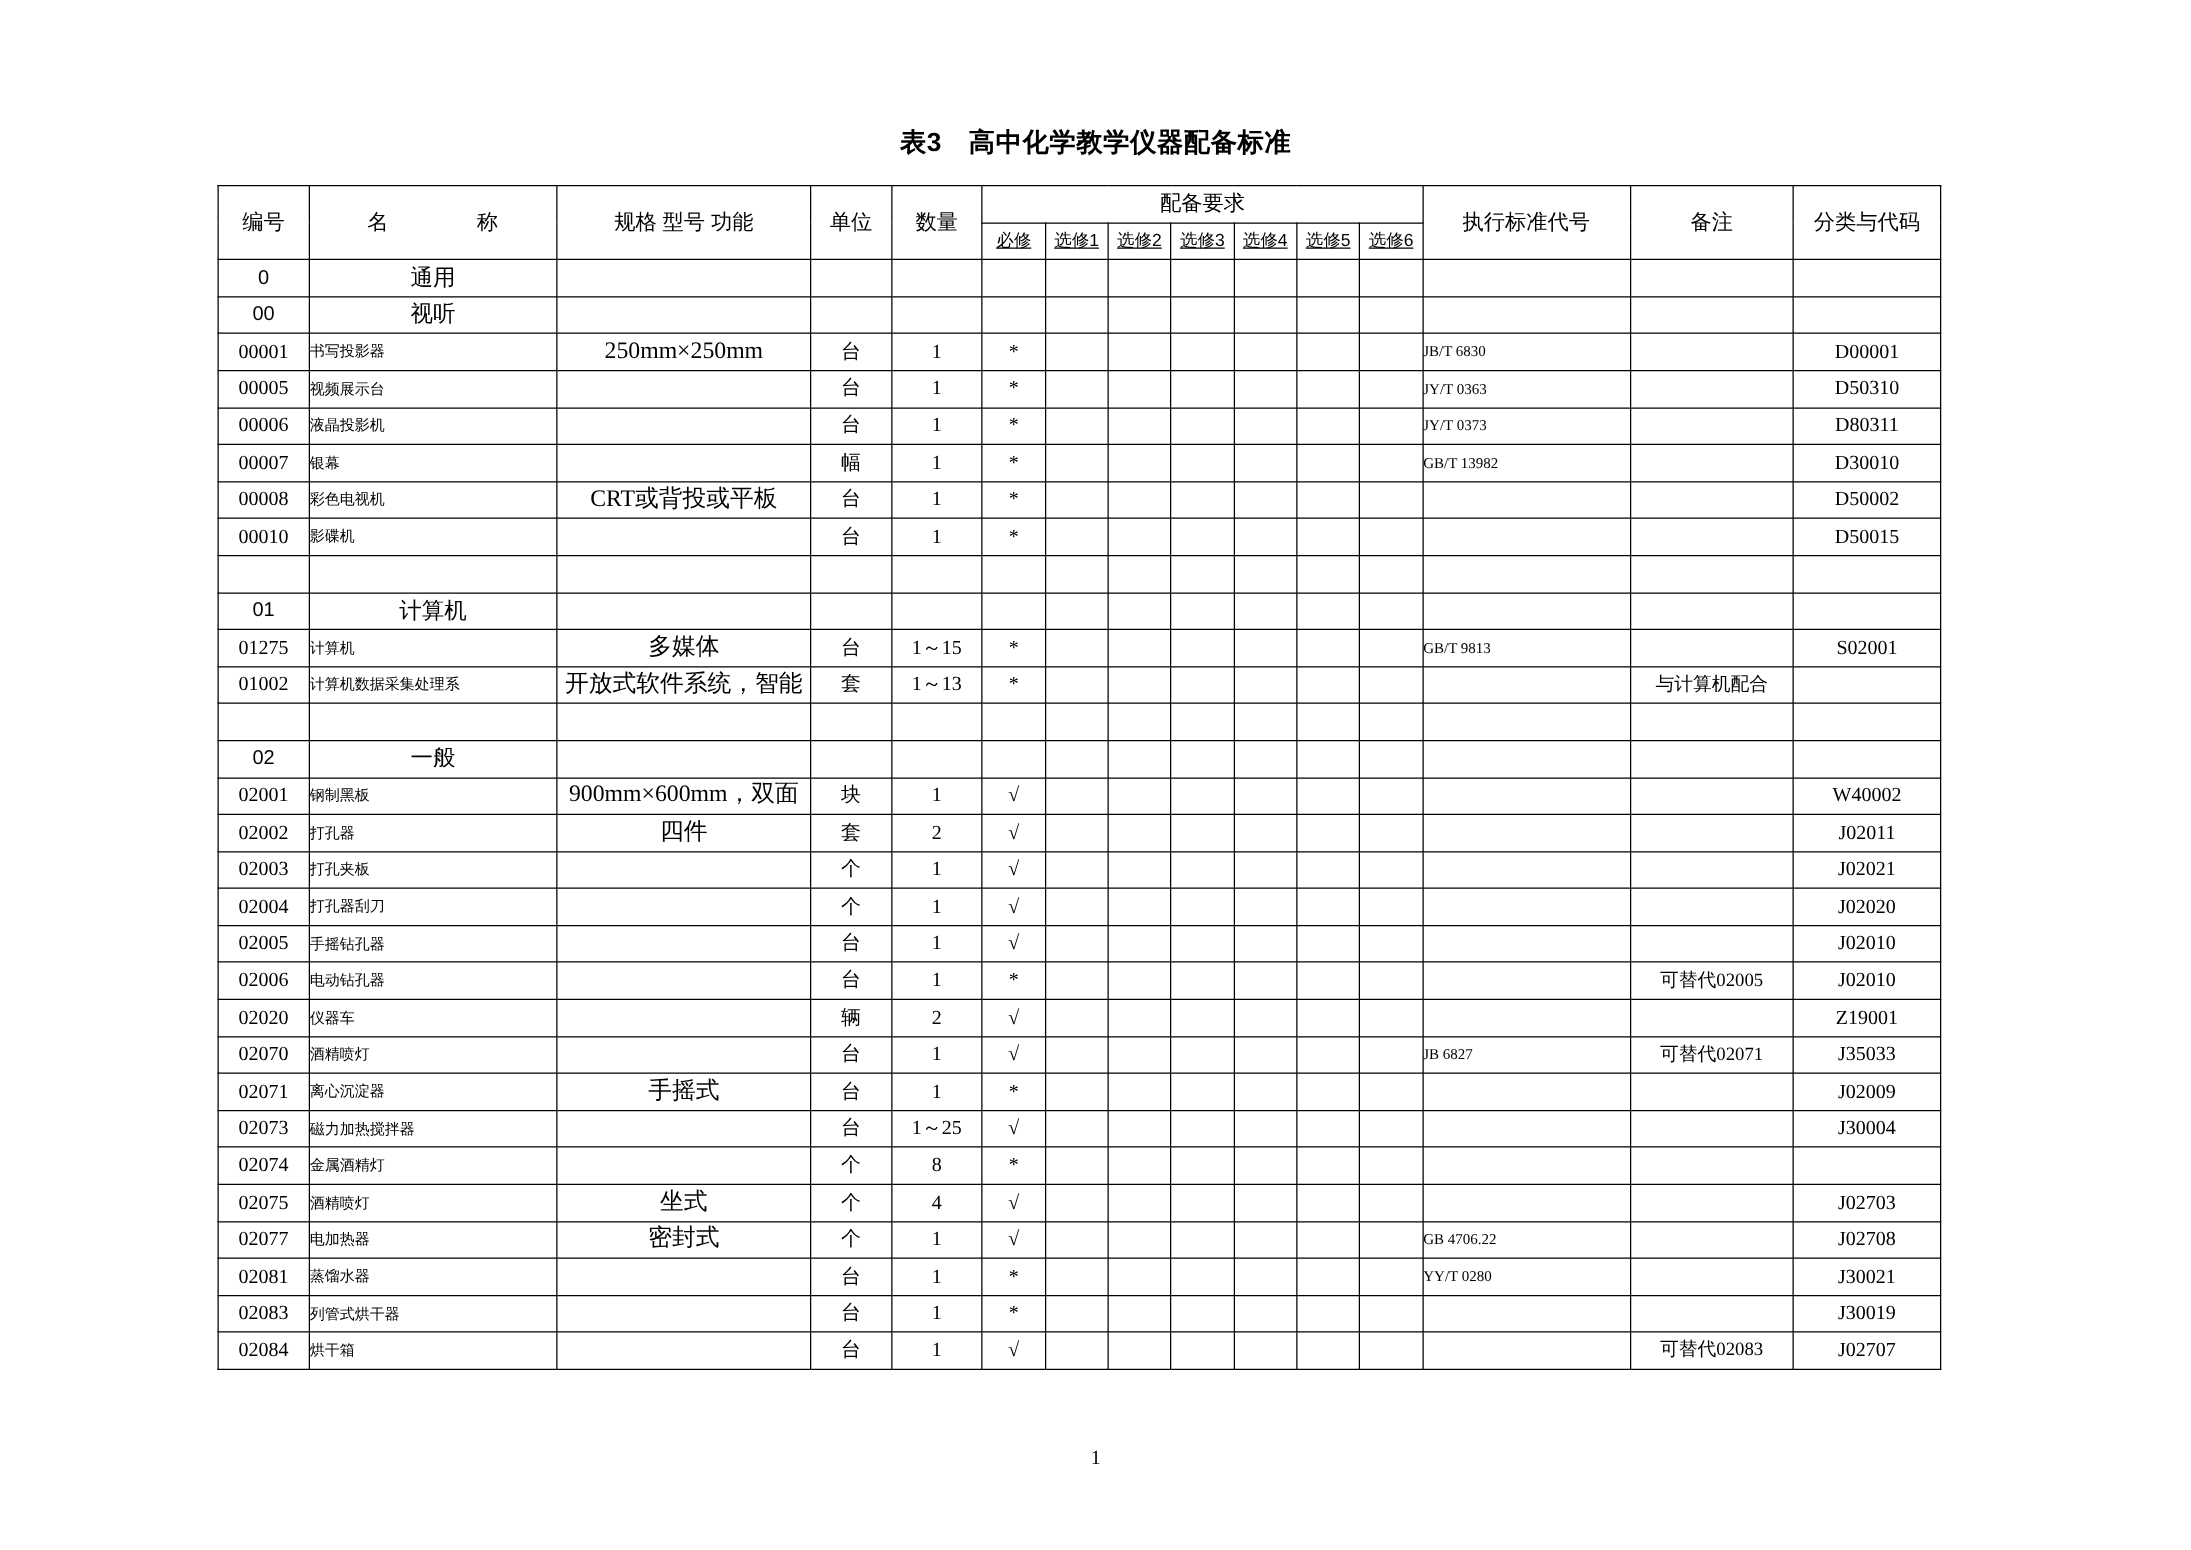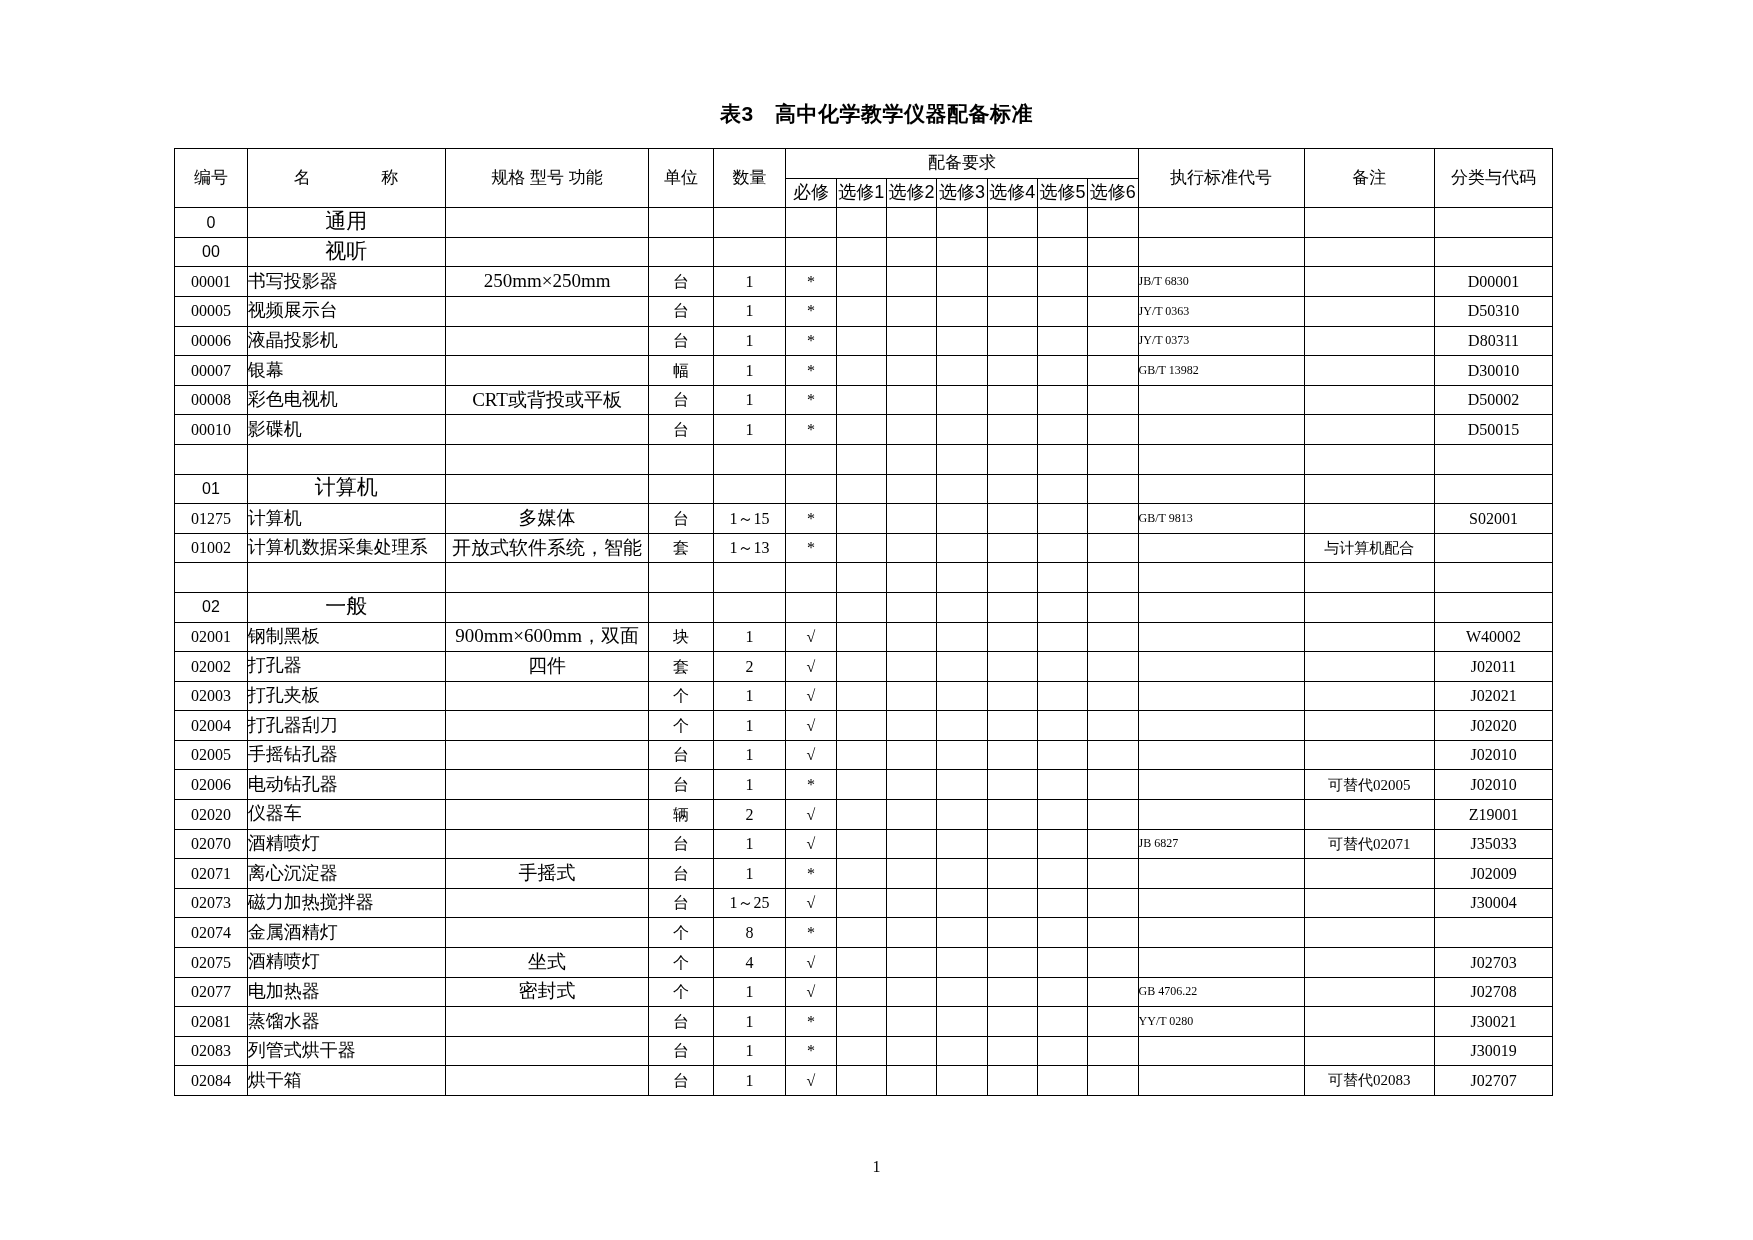--- a/index.html
+++ b/index.html
@@ -57,46 +57,46 @@
     box-sizing: border-box;
   }
   
   .hcell {
     text-align: center;
     font-size: 17px;
     font-family: "Liberation Sans", "DejaVu Sans", sans-serif;
   }
   .hcell-tall { height: 78px; }
   .hcell-grp  { height: 39px; text-align: center; }
-  .hcell-sub  { height: 39px; font-size: 18px; }
+  .hcell-sub  { height: 39px; font-size: 14px; text-decoration: underline; }
   .name-header { letter-spacing: 0.5px; white-space: pre; }
 
   
   .c-num   { text-align: center; font-size: 16px; padding: 0 2px; }
-  .c-name  { text-align: left;  font-size: 18px; padding-left: 6px; }
+  .c-name  { text-align: left;  font-size: 12px; padding-left: 6px; }
   .c-spec  { text-align: center;  font-size: 19px; padding-left: 6px; }
   .c-unit  { text-align: center; font-size: 16px; }
   .c-qty   { text-align: center; font-size: 16px; }
   .c-mark  { text-align: center; font-size: 16px; }
   .c-std   { text-align: left;  font-size: 12px; padding-left: 10px; }
   .c-rem   { text-align: center;  font-size: 15px; padding-left: 6px; }
   .c-code  { text-align: center; font-size: 16px; }
 
   
   .grp-num {
     text-align: center;
     font-family: "Liberation Sans", "DejaVu Sans", sans-serif;
     font-weight: bold;
     font-size: 16px;
   }
   .grp-name {
     text-align: center;
-    font-family: Liberation Mono, monospace;
+    font-family: Liberation Sans, sans-serif;
     font-weight: bold;
-    font-size: 21px;
+    font-size: 18px;
     padding-right: 38px;
   }
   .page-num {
     position: absolute;
     top: 1158px;
     left: 0;
     width: 1753px;
     text-align: center;
     font-size: 16px;
   }

